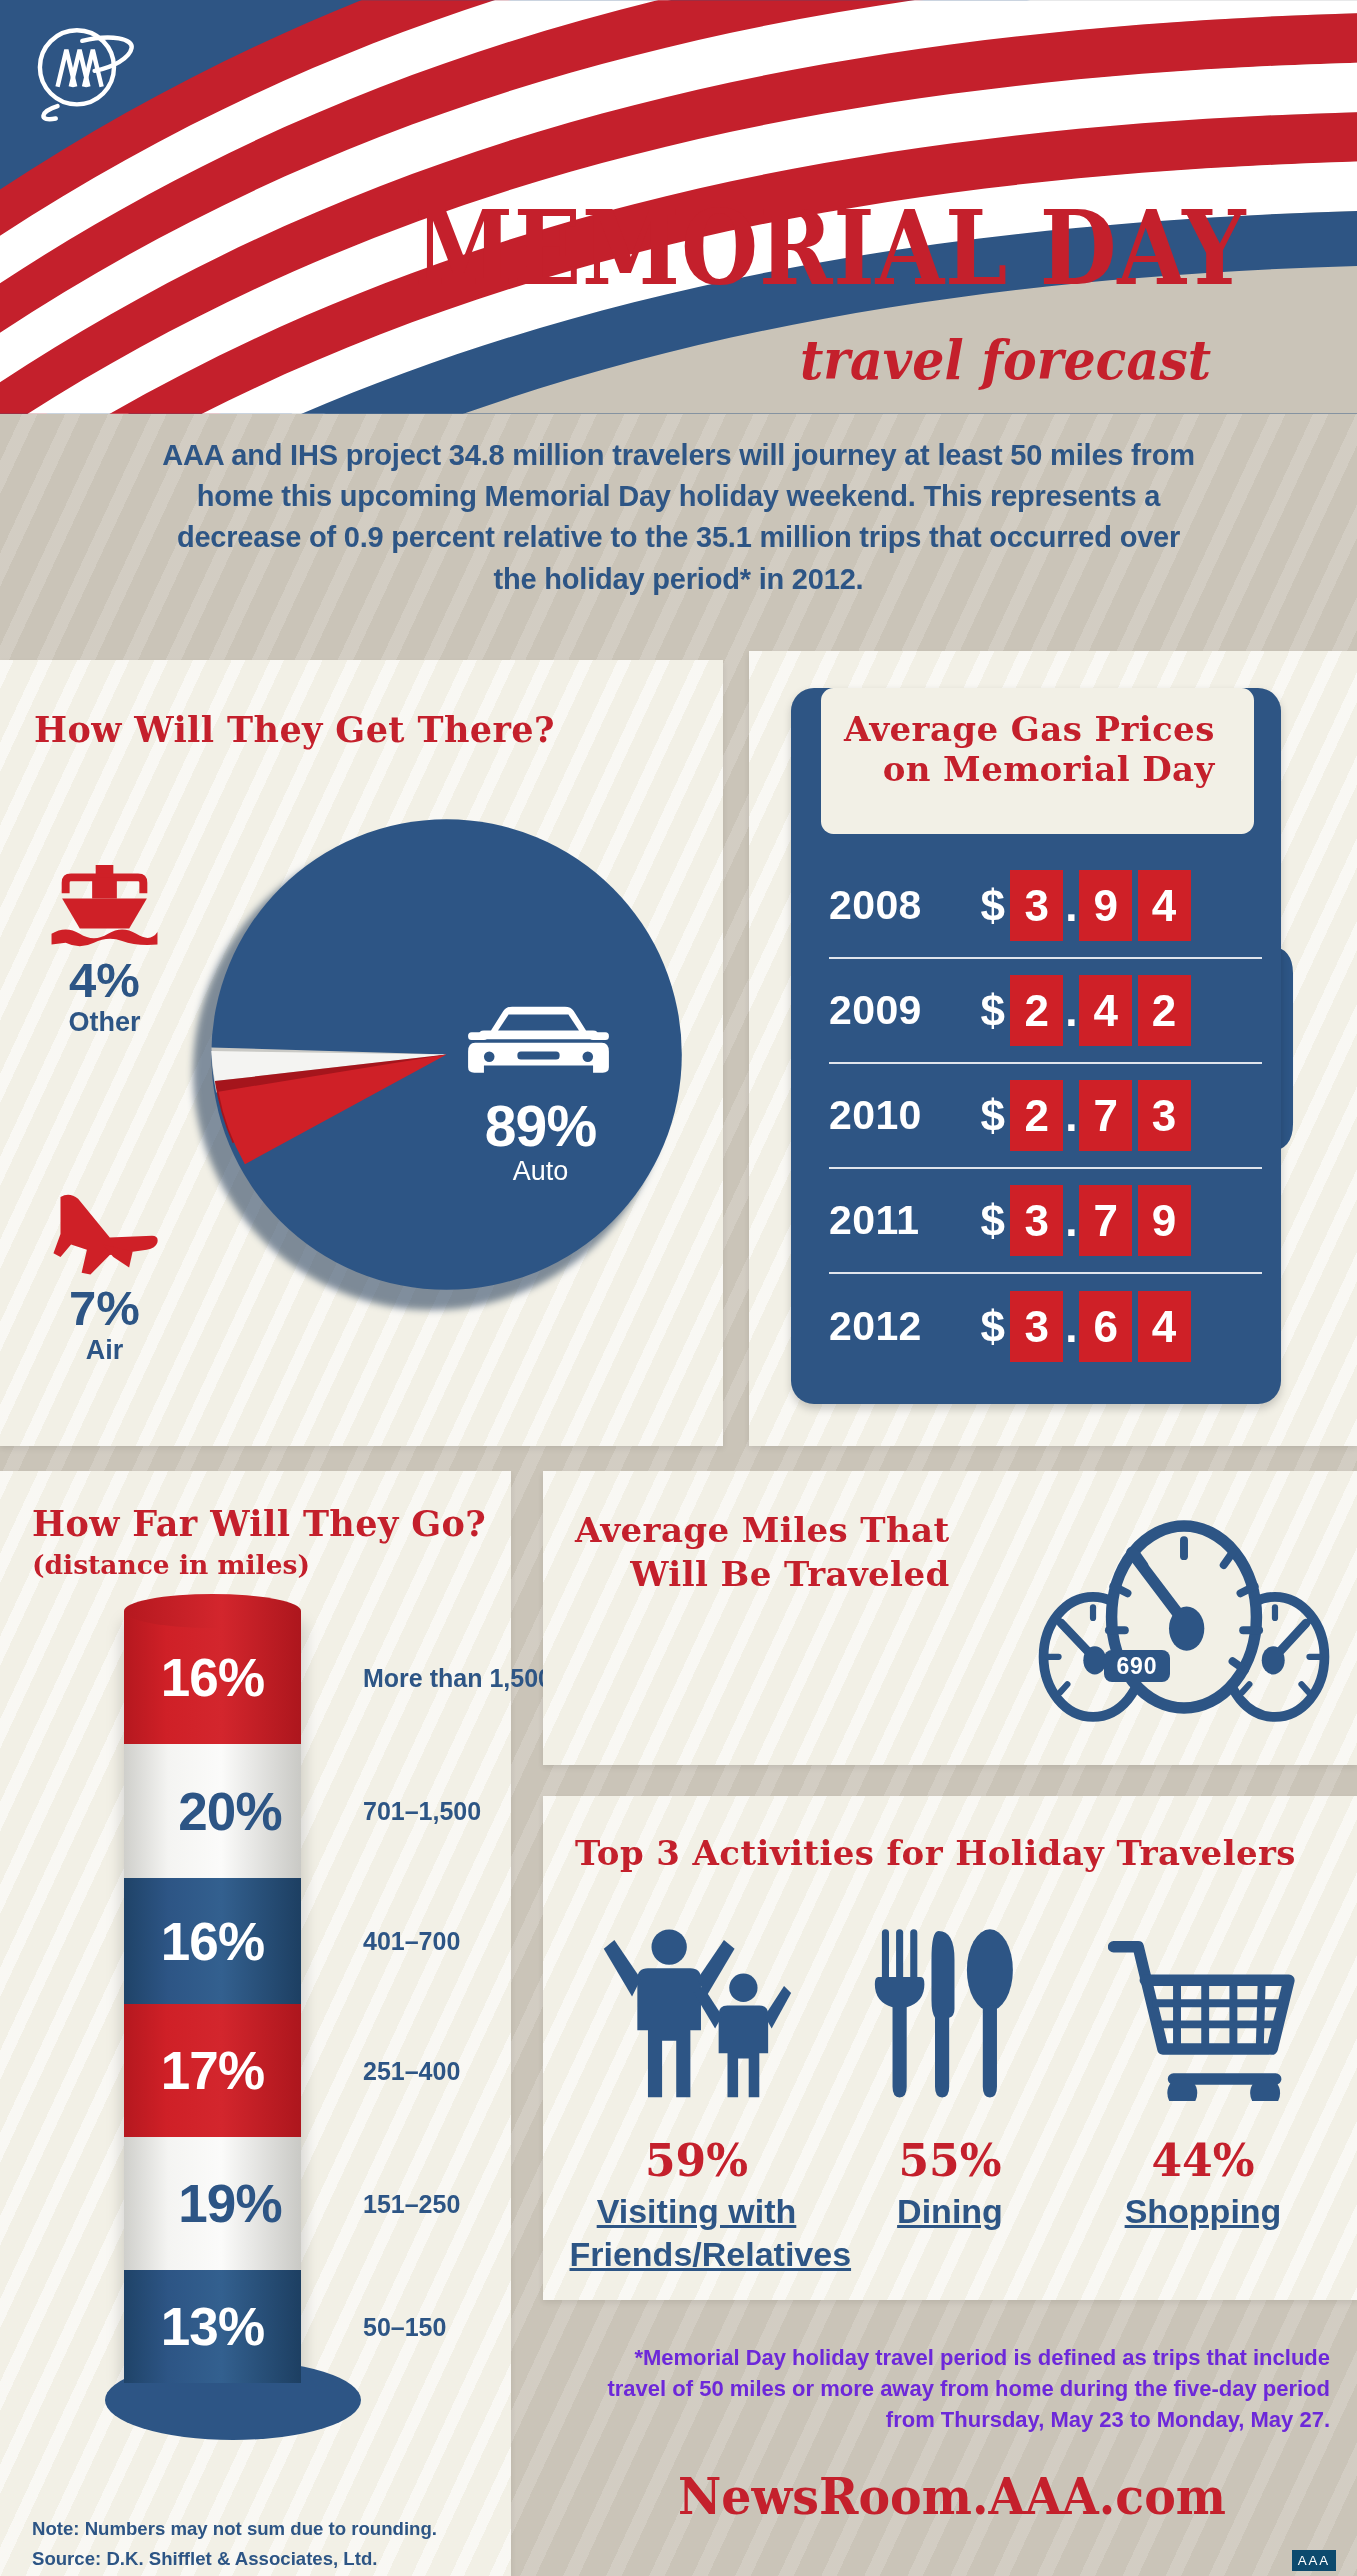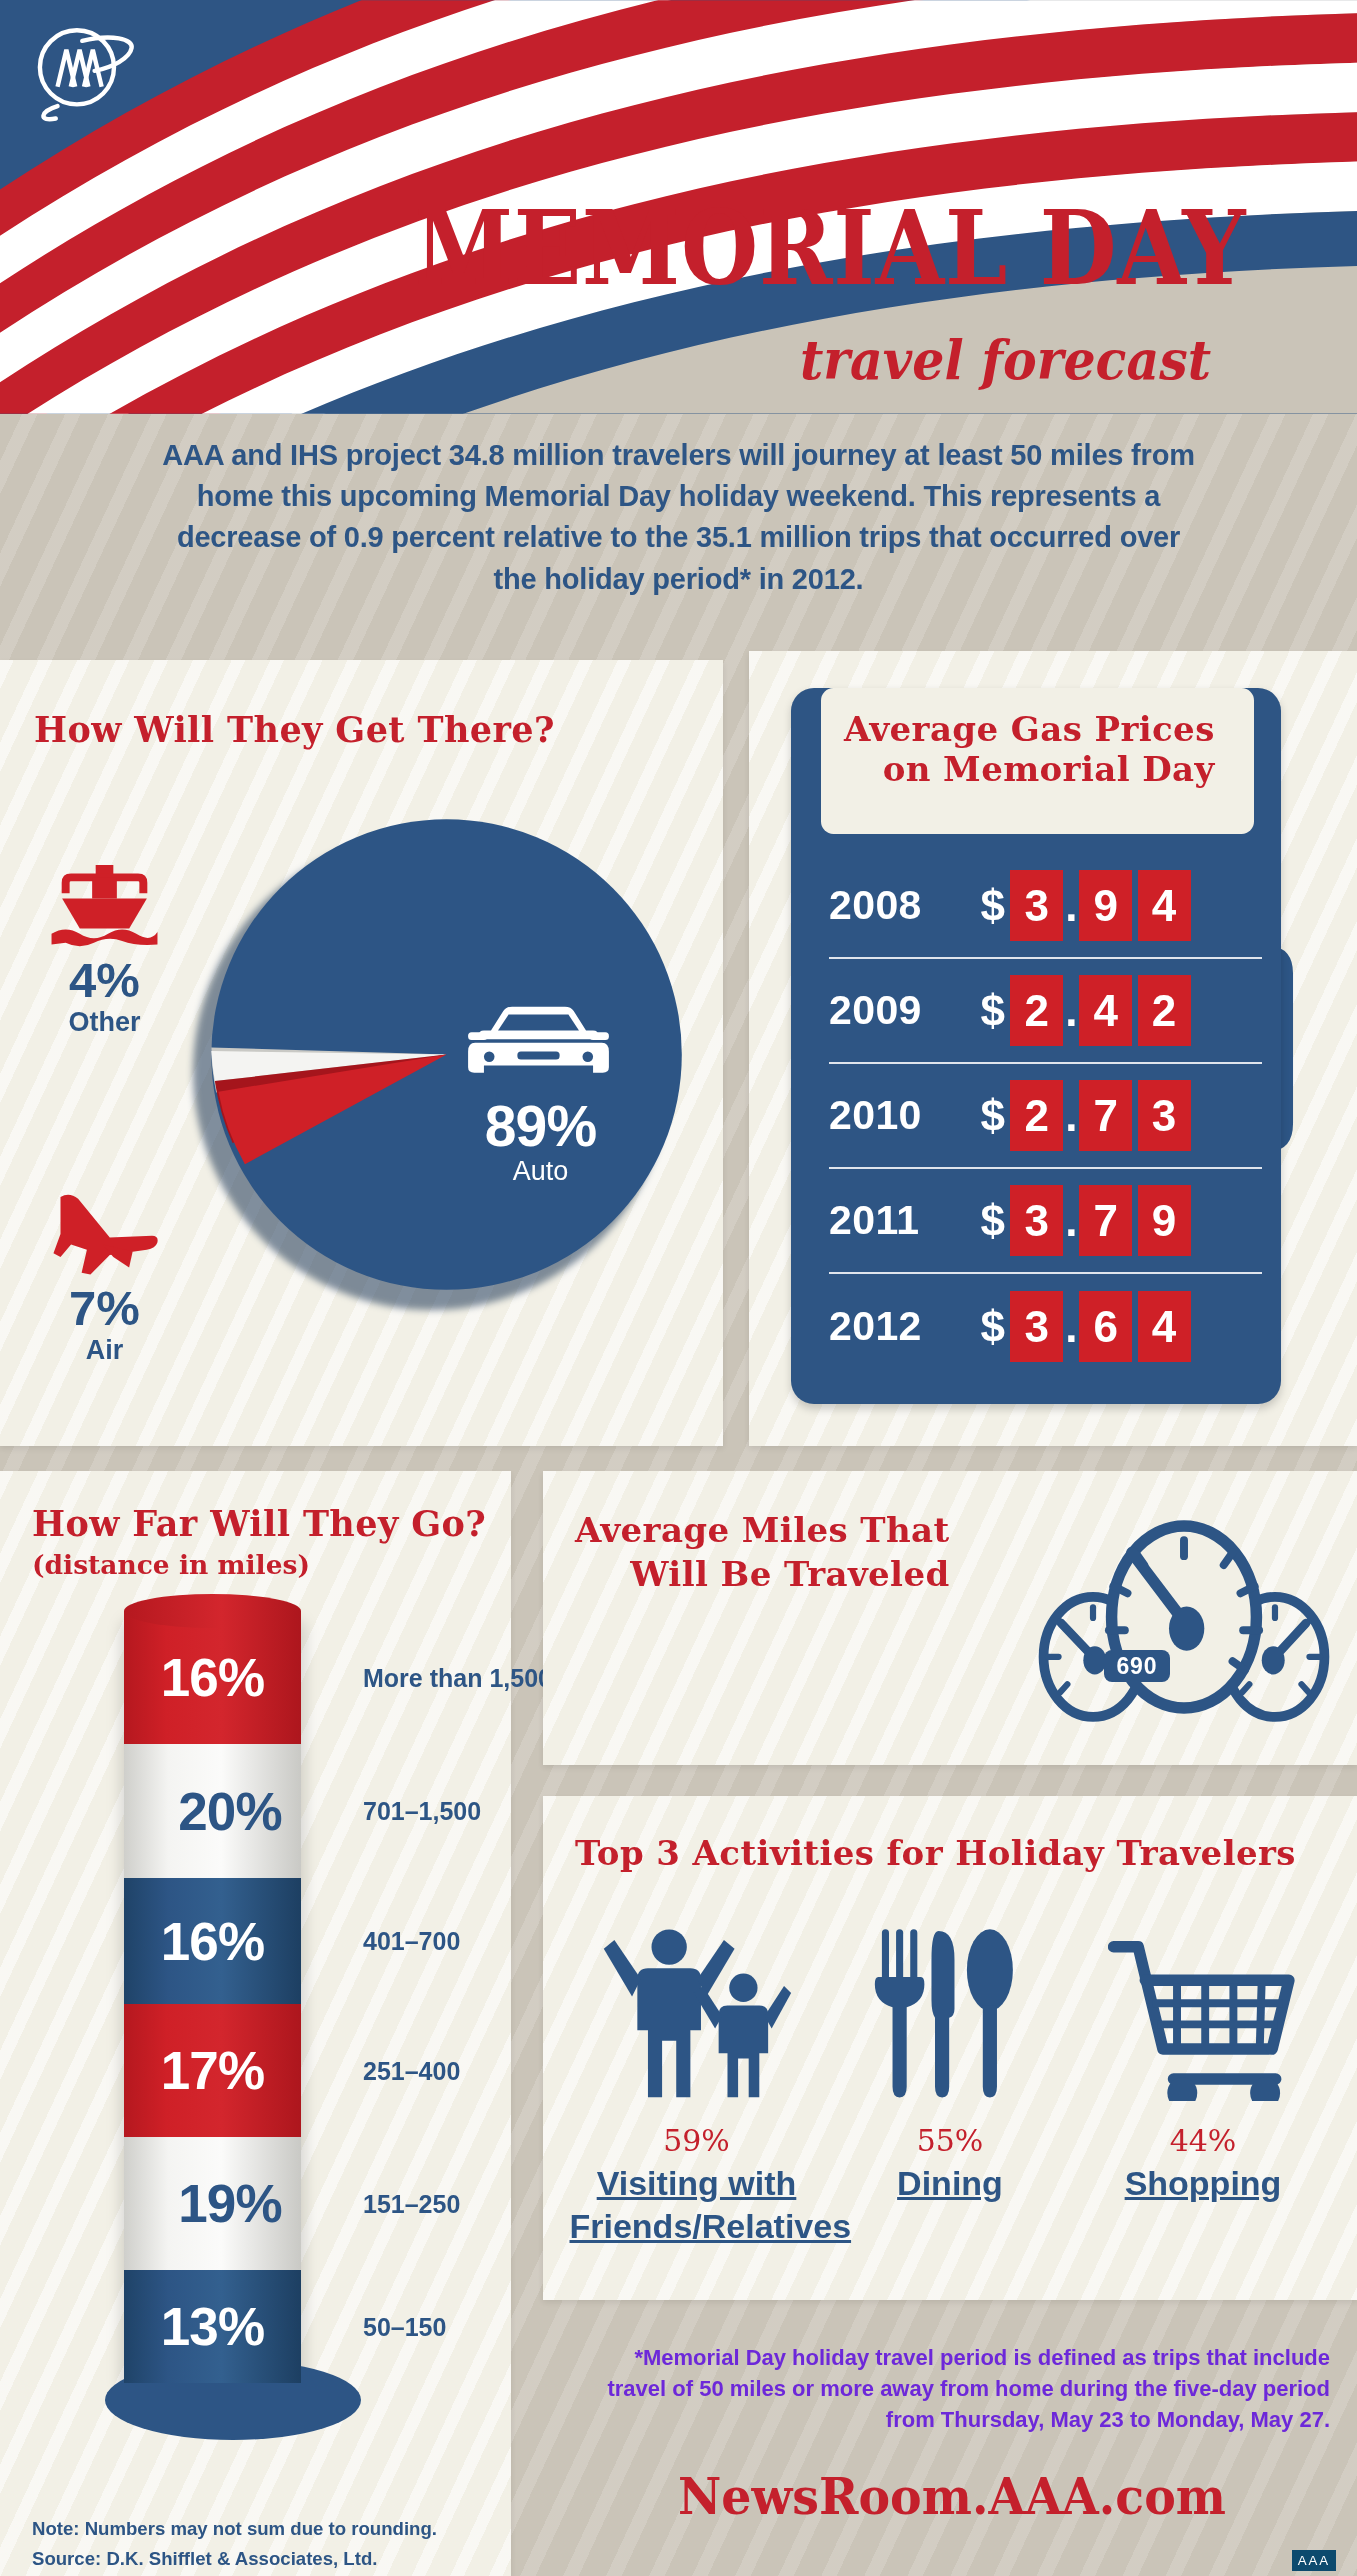--- a/index.html
+++ b/index.html
@@ -187,22 +187,22 @@
     background:#2d5585; color:#fff; font-size:23px; font-weight:bold;
     padding:2.7px 12.4px; border-radius:8px; letter-spacing:0.9px;
   }
 
   
   #activity-title{ position:absolute; left:32px; top:37px; font-size:34px; }
   .acts{ position:absolute; left:26.5px; top:115px; width:760px; display:flex; }
   .act{ width:254px; text-align:center; }
   .act-icon{ height:190px; display:flex; align-items:flex-end; justify-content:center; }
   .act-pct{
-    font-family:"DejaVu Serif", serif; font-weight:normal;
-    color:#c4202c; font-size:30px; margin-top:22px;
+    font-family:"DejaVu Serif", serif; font-weight:bold;
+    color:#c4202c; font-size:44px; margin-top:34px;
   }
   .act-label{
     color:#2d5585; font-size:34px; font-weight:bold; line-height:1.25; margin-top:4px;text-decoration:underline;
   }
 
   
   #footnote{
     position:absolute; left:574px; top:2342px; width:756px;
     text-align:right; color:#6d28d9; font-size:22px;
     font-weight:bold; line-height:1.42;

